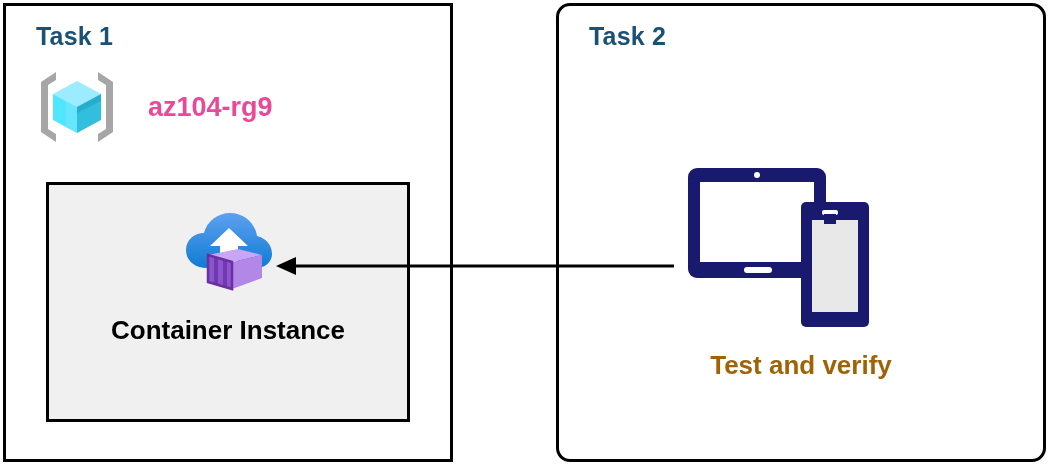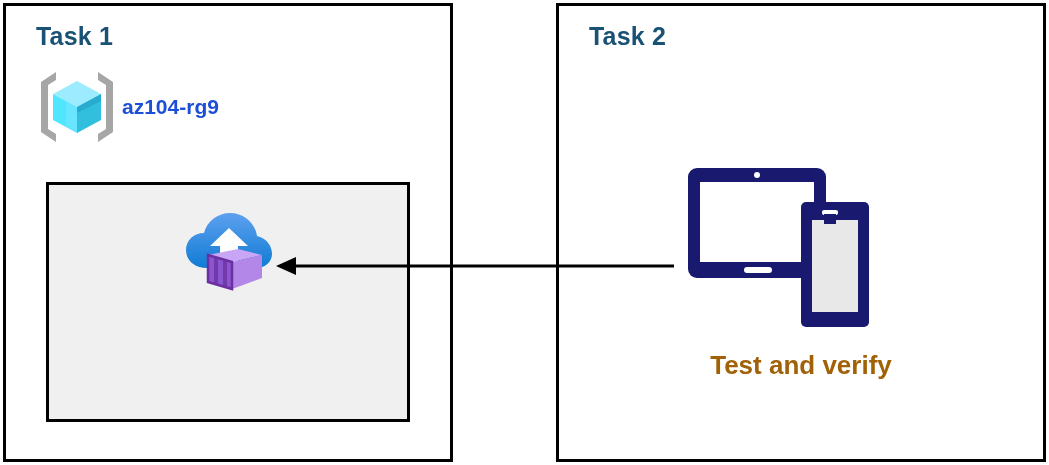--- a/index.html
+++ b/index.html
@@ -22,21 +22,21 @@
   }
 
   
   .task-panel {
     position: absolute;
     box-sizing: border-box;
     border: 3px solid #000000;
     background: #ffffff;
   }
   #panel-task1 { left: 3px;   top: 3px; width: 450px; height: 459px; }
-  #panel-task2 { left: 556px; top: 3px; width: 490px; height: 459px; }
+  #panel-task2 { left: 556px; top: 3px; width: 490px; height: 459px; border-radius: 14px; }
 
   .panel-title {
     position: absolute;
     left: 30px;
     top: 16px;
     font-size: 25px;
     font-weight: bold;
     color: #1a5276;
     letter-spacing: 0.2px;
     white-space: nowrap;
@@ -45,24 +45,24 @@
   
   #rg-row {
     position: absolute;
     left: 30px;
     top: 62px;
     display: flex;
     align-items: center;
   }
   #rg-icon { width: 82px; height: 78px; display: block; }
   #rg-label {
-    font-size: 21px;
-    font-weight: bold;
-    color: #1d4ed8;
-    margin-left: 4px;
+    font-size: 27px;
+    font-weight: bold;
+    color: #ec4899;
+    margin-left: 30px;
     white-space: nowrap;
   }
 
   
   #aci-box {
     position: absolute;
     left: 40px;
     top: 176px;
     width: 364px;
     height: 240px;
@@ -168,20 +168,21 @@
         <path d="M28 50 L52 57 L52 84 L28 77 Z" fill="#8a56cf"></path>
 
         <path d="M52 57 L82 50 L82 73 L52 84 Z" fill="#b287e8"></path>
 
         <path d="M34 52 L34 79 L38 80 L38 53 Z" fill="#6b2fa0" opacity="0.75"></path>
         <path d="M43 54 L43 81 L47 82 L47 55 Z" fill="#6b2fa0" opacity="0.75"></path>
 
         <path d="M28 50 L52 57 L52 84 L28 77 Z" fill="none" stroke="#6b2fa0" stroke-width="2.5"></path>
       </svg>
 
+      <div id="aci-label">Container Instance</div>
     </div>
   </div>
 
   <div class="task-panel" id="panel-task2">
     <div class="panel-title">Task 2</div>
   </div>
 
   <div id="devices-wrap">
     <svg id="devices-icon" viewBox="0 0 190 172">
 

